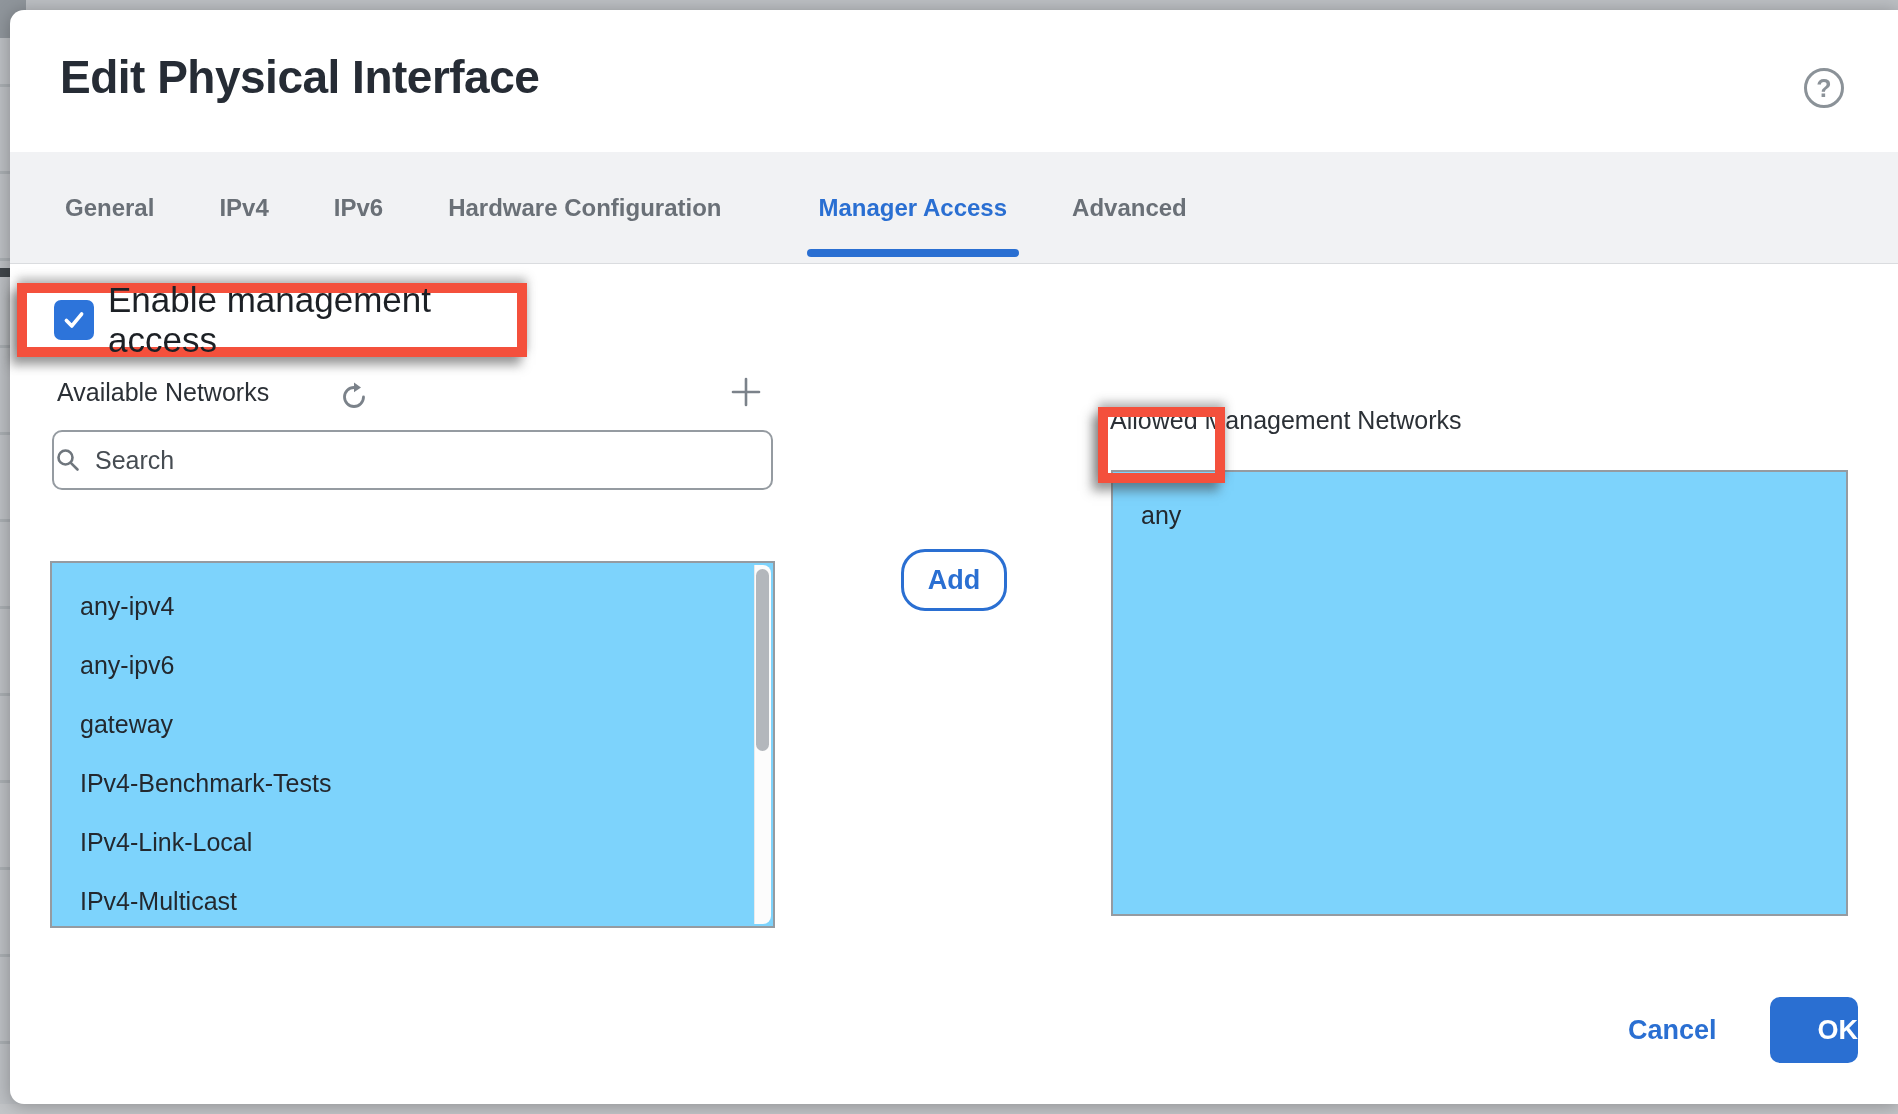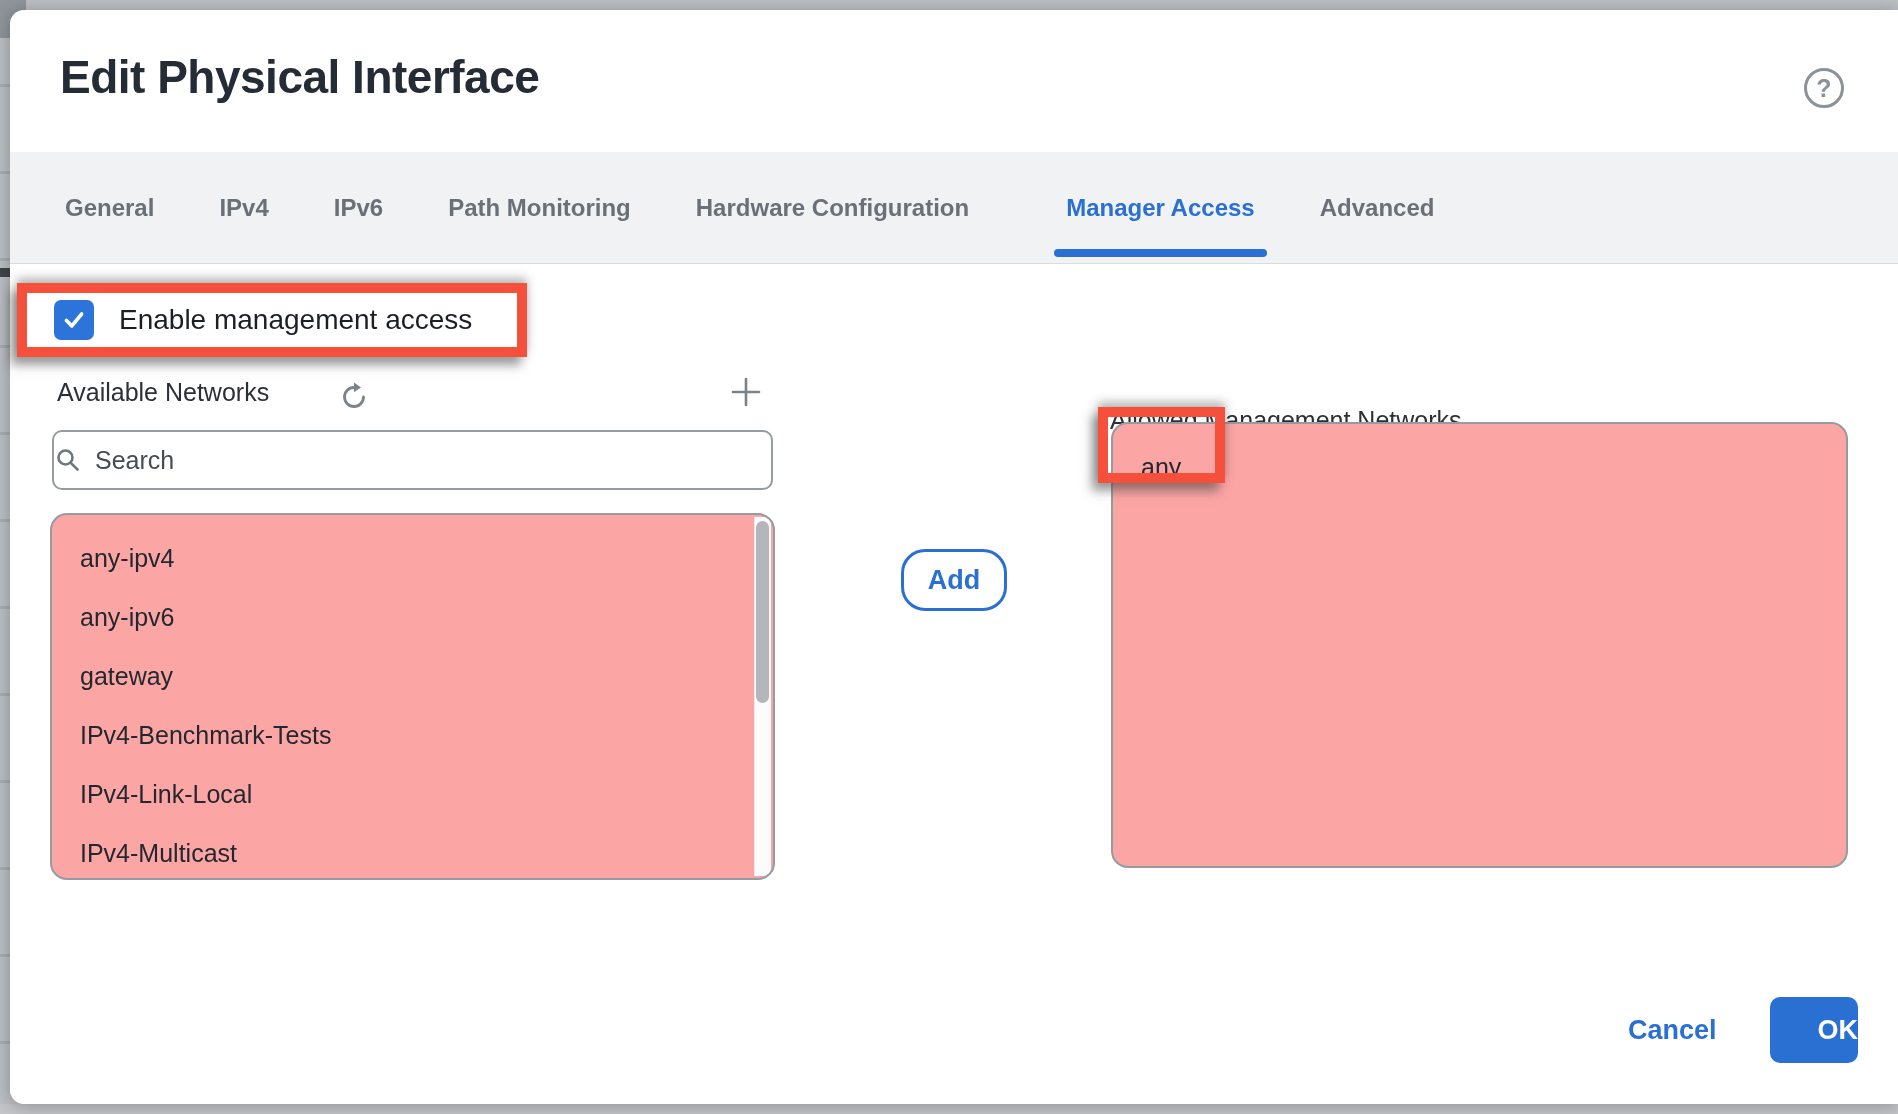--- a/index.html
+++ b/index.html
@@ -40,37 +40,37 @@
 
   
   .annotation{position:absolute;border:10px solid var(--annotation);background:transparent;
     box-shadow:-6px 8px 10px rgba(55,55,55,.5), 0 -5px 9px rgba(55,55,55,.35);z-index:5;}
   .annotation.enable-box{left:7px;top:273px;width:510px;height:74px;display:flex;align-items:center;
     padding-left:27px;background:#fff;}
   .annotation.any-box{left:1088px;top:397px;width:127px;height:76px;}
 
   .checkbox{width:40px;height:40px;border-radius:7px;background:#2d74da;display:flex;
     align-items:center;justify-content:center;cursor:pointer;flex:0 0 auto;}
-  .checkbox-label{margin-left:25px;font-size:28px;color:#1c2025;}
+  .checkbox-label{margin-left:14px;font-size:35px;color:#1c2025;}
 
   .field-label{position:absolute;font-size:25px;color:#2b3036;}
   .avail-label{left:47px;top:368px;}
   .allowed-label{left:1100px;top:368px;margin-top:28px;}
 
   .icon-btn{position:absolute;cursor:pointer;background:none;border:none;line-height:0;}
   .refresh-btn{left:328px;top:371px;}
   .plus-btn{left:719px;top:365px;}
 
   .search-box{position:absolute;left:42px;top:420px;width:721px;height:60px;border:2px solid var(--border-gray);
     border-radius:10px;display:flex;align-items:center;background:#fff;}
   .search-box input{border:none;outline:none;font-size:25px;color:#3f464d;margin-left:13px;width:620px;
     font-family:"Liberation Sans",sans-serif;background:transparent;}
   .search-box input::placeholder{color:#464c52;opacity:1;}
 
-  .listbox{position:absolute;border:2px solid var(--border-gray);border-radius:17px;background:#fca5a5;overflow:hidden;}
+  .listbox{position:absolute;border:2px solid var(--border-gray);border-radius:0;background:#7dd3fc;overflow:hidden;margin-top:48px;}
   .listbox.available{left:40px;top:503px;width:725px;height:367px;}
   .listbox.allowed{left:1101px;top:412px;width:737px;height:446px;}
   .list-items{padding-top:14px;}
   .list-item{height:59px;display:flex;align-items:center;padding-left:28px;font-size:25px;
     color:#23282e;cursor:pointer;}
 
   .scroll-track{position:absolute;top:2px;bottom:2px;right:2px;width:17px;background:#fcfcfc;
     border-left:1px solid #e8eaec;border-radius:0 8px 8px 0;}
   .scroll-thumb{position:absolute;top:4px;right:2px;width:13px;height:182px;background:#b3b7bc;
     border-radius:7px;cursor:pointer;}
@@ -110,23 +110,20 @@
         </div>
 
         <div class="tab">
           <span>IPv4</span>
         </div>
 
         <div class="tab">
           <span>IPv6</span>
         </div>
 
-        <div class="tab">
-          <span>Path Monitoring</span>
-        </div>
 
         <div class="tab">
           <span>Hardware Configuration</span>
         </div>
 
         <div class="tab active">
           <span>Manager Access</span>
         </div>
 
         <div class="tab">

